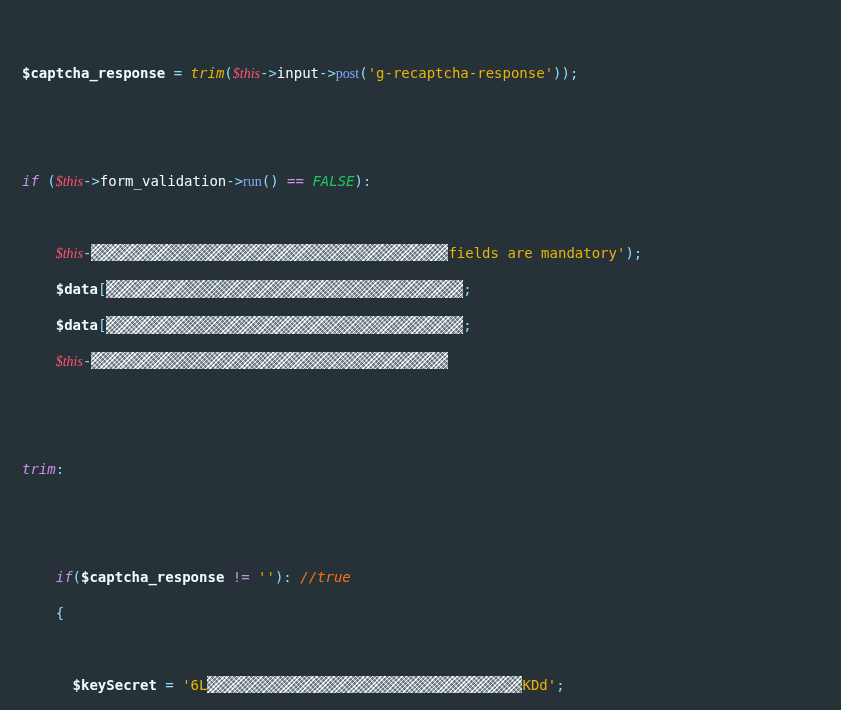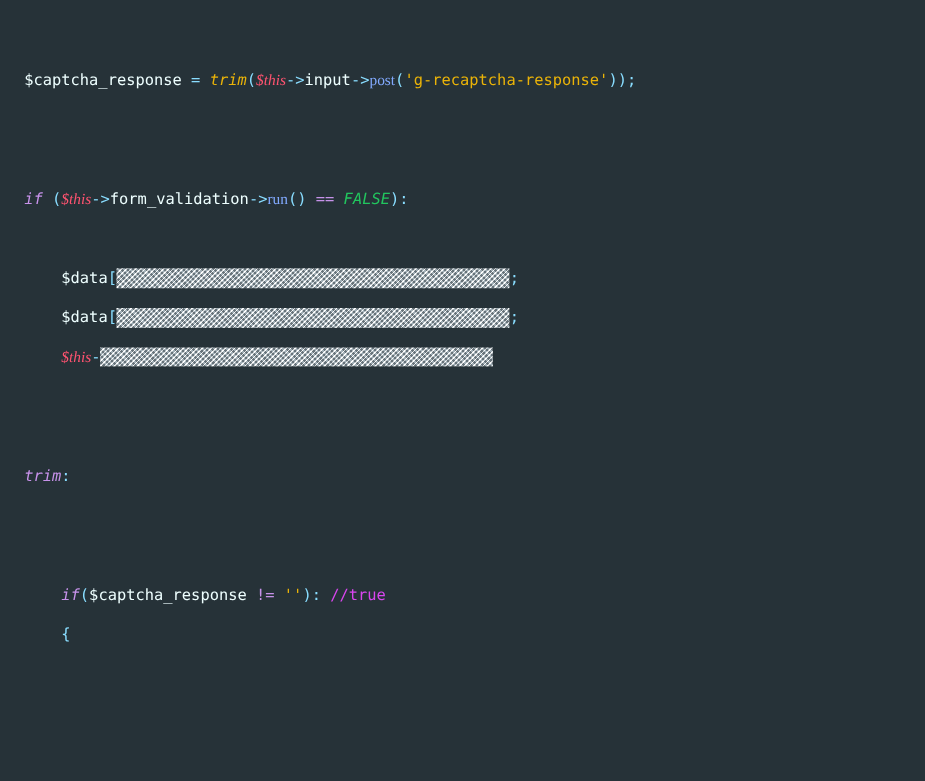--- a/index.html
+++ b/index.html
@@ -16,30 +16,30 @@
   .editor {
     padding: 10px 0 0 22px;
     color: #eeffff;
     white-space: pre;
   }
   .line {
     height: 18px;
     position: relative;
   }
   
-  .c-var        { color: #eeffff; }
+  .c-var        { color: #eeffff; font-weight: bold; }
   .c-punc       { color: #89ddff; }   
   .c-func       { color: #eab308; font-style: italic; }
   .c-method     { color: #82aaff; font-family: Liberation Serif, serif; }
   .c-this       { color: #ff5370; font-style: italic; font-family: Liberation Serif, serif; }
   .c-prop       { color: #eeffff; }
   .c-string     { color: #eab308; }
   .c-const      { color: #22c55e; font-style: italic; }  
   .c-kw         { color: #c792ea; font-style: italic; }
-  .c-cmt        { color: #d946ef; }
+  .c-cmt        { color: #f97316; font-style: italic; }
   .c-op         { color: #c792ea; }
   
   .redact {
     display: inline-block;
     vertical-align: top;
     height: 17px;
     background:
       repeating-linear-gradient(45deg, #d0d4d7 0 2px, #8a9094 2px 4px),
       repeating-linear-gradient(-45deg, rgba(255,255,255,0.5) 0 1px, rgba(60,70,75,0.5) 1px 3px);
     background-blend-mode: overlay;
@@ -55,34 +55,36 @@
 <div class="editor">
 
 
 <div class="line"><span class="c-var">$captcha_response</span><span class="c-punc"> = </span><span class="c-func">trim</span><span class="c-punc">(</span><span class="c-this">$this</span><span class="c-punc">-&gt;</span><span class="c-prop">input</span><span class="c-punc">-&gt;</span><span class="c-method">post</span><span class="c-punc">(</span><span class="c-string">'g-recaptcha-response'</span><span class="c-punc">));</span></div>
 <div class="line"></div>
 
 
 <div class="line"><span class="c-kw">if</span><span class="c-punc"> (</span><span class="c-this">$this</span><span class="c-punc">-&gt;</span><span class="c-prop">form_validation</span><span class="c-punc">-&gt;</span><span class="c-method">run</span><span class="c-punc">() </span><span class="c-op">==</span><span class="c-punc"> </span><span class="c-const">FALSE</span><span class="c-punc">):</span></div>
 
 
+<div class="line"><span class="spacer">    </span><span class="c-this">$this</span><span class="c-punc">-</span><span class="redact" style="width:357px"></span><span class="c-string">fields are mandatory'</span><span class="c-punc">);</span></div>
 <div class="line"><span class="spacer">    </span><span class="c-var">$data</span><span class="c-punc">[</span><span class="redact redact-tall" style="width:357px"></span><span class="c-punc">;</span></div>
 <div class="line"><span class="spacer">    </span><span class="c-var">$data</span><span class="c-punc">[</span><span class="redact redact-tall" style="width:357px"></span><span class="c-punc">;</span></div>
 <div class="line"><span class="spacer">    </span><span class="c-this">$this</span><span class="c-punc">-</span><span class="redact" style="width:357px"></span></div>
 
 <div class="line"></div>
 
 <div class="line"><span class="c-kw">trim</span><span class="c-punc">:</span></div>
 <div class="line"></div>
 
 
 <div class="line"><span class="spacer">    </span><span class="c-kw">if</span><span class="c-punc">(</span><span class="c-var">$captcha_response</span><span class="c-punc"> </span><span class="c-op">!=</span><span class="c-punc"> </span><span class="c-string">''</span><span class="c-punc">): </span><span class="c-cmt">//true</span></div>
 <div class="line"><span class="spacer">    </span><span class="c-punc">{</span></div>
 
 
+<div class="line"><span class="spacer">      </span><span class="c-var">$keySecret</span><span class="c-punc"> = </span><span class="c-string">'6L</span><span class="redact" style="width:315px"></span><span class="c-string">KDd'</span><span class="c-punc">;</span></div>
 
 
 
 
 
 
 
 
 
 

